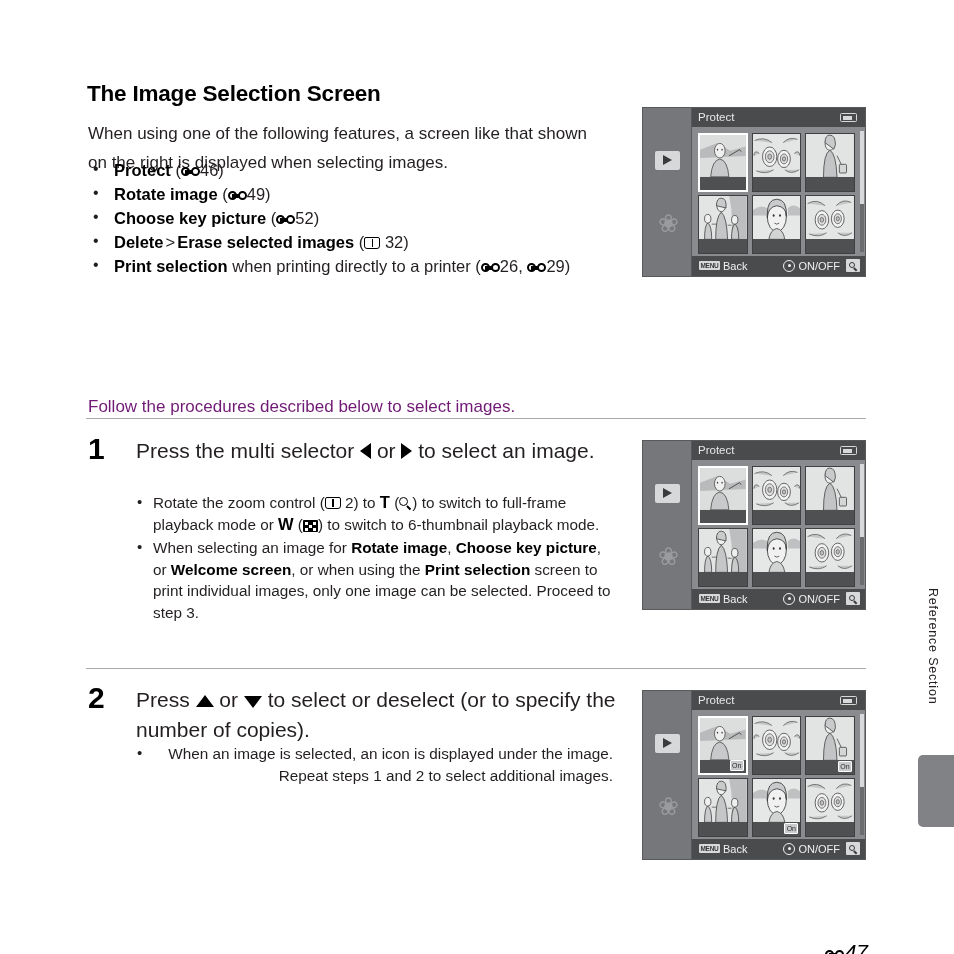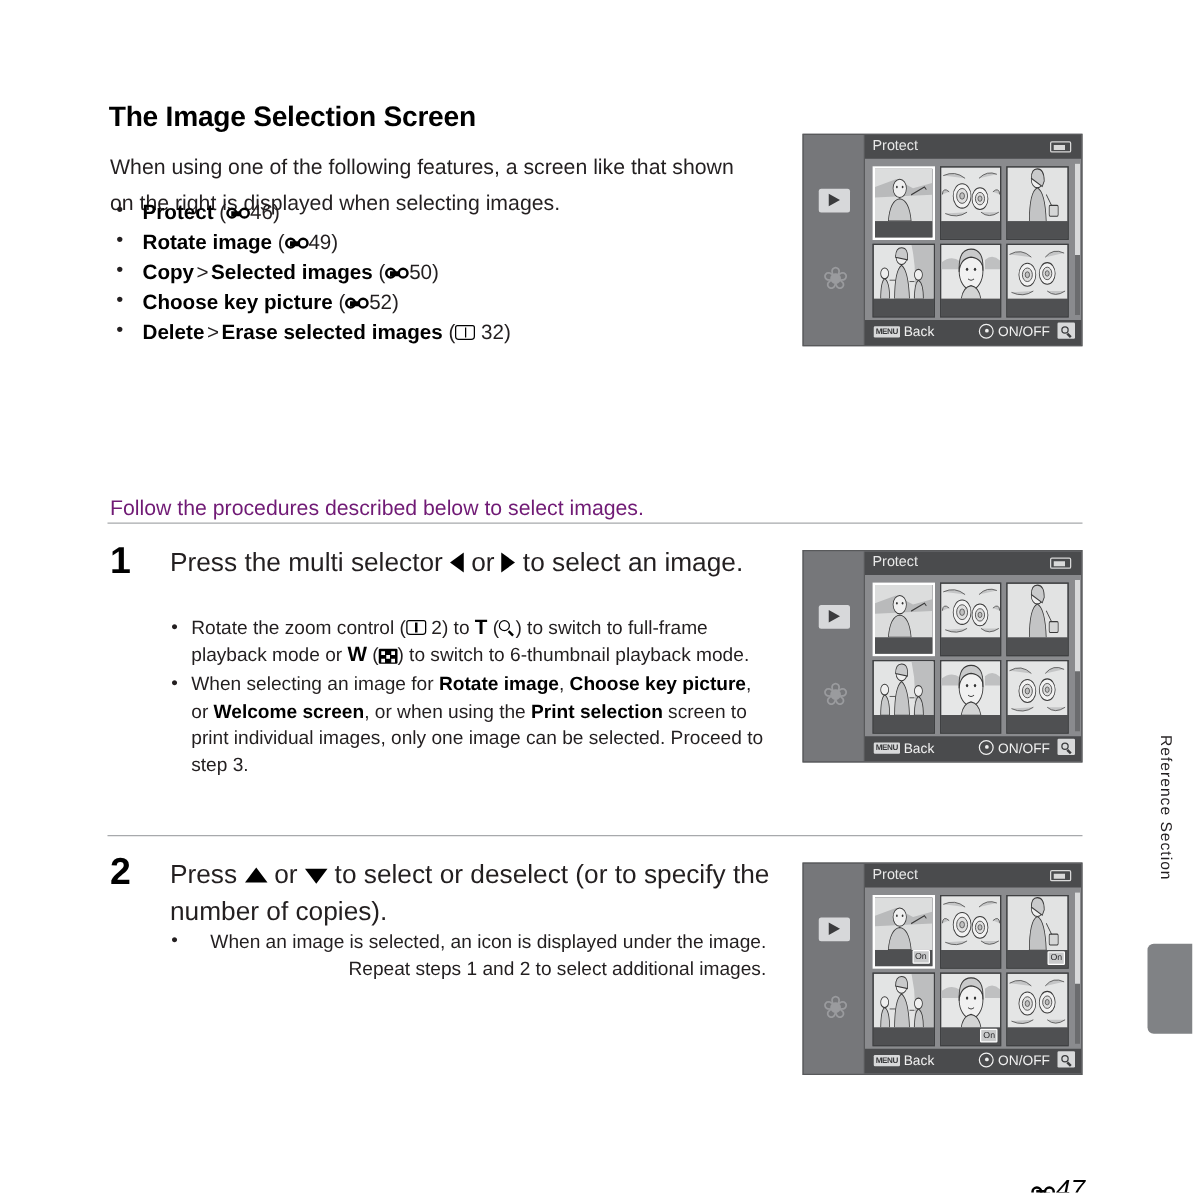--- a/index.html
+++ b/index.html
@@ -520,30 +520,30 @@
   <ul class="bullets">
     <li>
       <b>Protect</b>
       (<span class="icon-dumbbell"><i></i></span><span>46</span>)
     </li>
     <li>
       <b>Rotate image</b>
       (<span class="icon-dumbbell"><i></i></span><span>49</span>)
     </li>
     <li>
-      <b>Copy</b><span class="gt">&gt;</span><b>Selected images</b>
-      (<span class="icon-dumbbell"><i></i></span><span>50</span>)
-    </li>
-    <li>
       <b>Choose key picture</b>
       (<span class="icon-dumbbell"><i></i></span><span>52</span>)
     </li>
     <li>
       <b>Delete</b><span class="gt">&gt;</span><b>Erase selected images</b>
       (<span class="icon-book"><i></i></span> <span>32</span>)
+    </li>
+    <li>
+      <b>Print selection</b> <span>when printing directly to a printer</span>
+      (<span class="icon-dumbbell"><i></i></span><span>26</span>, <span class="icon-dumbbell"><i></i></span><span>29</span>)
     </li>
   </ul>
 
   <p class="follow">Follow the procedures described below to select images.</p>
 
   <div class="rule r1"></div>
   <div class="rule r2"></div>
 
   <div class="step" id="step1">
     <div class="num">1</div>

